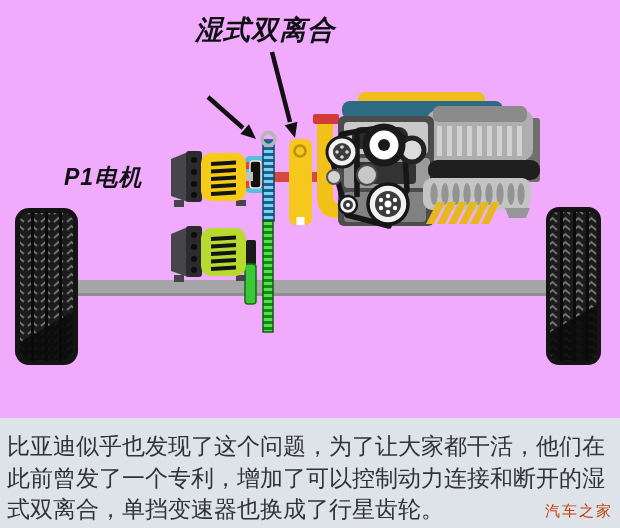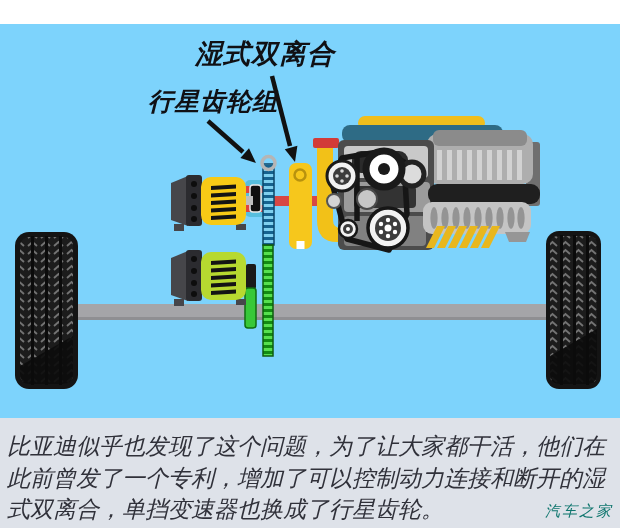--- a/index.html
+++ b/index.html
@@ -1,32 +1,32 @@
 <!DOCTYPE html>
 <html><head>
 <meta charset="utf-8">
 <style>
   html,body{margin:0;padding:0;background:#fff;}
   body{width:620px;height:528px;overflow:hidden;position:relative;
        font-family:"Liberation Sans","DejaVu Sans",sans-serif;}
-  .stage{position:absolute;left:0;top:0;width:620px;height:418px;background:#7dd3fc;margin-top:24px;}
+  .stage{position:absolute;left:0;top:0;width:620px;height:418px;background:#f0abfc;}
   .stage svg{position:absolute;left:0;top:0;}
   .lbl{position:absolute;font-style:italic;font-weight:800;color:#101014;
        white-space:nowrap;letter-spacing:1px;line-height:1;}
   #lbl-clutch{left:195px;top:17px;font-size:27px;}
   #lbl-planet{left:148px;top:65px;font-size:25px;}
   #lbl-engine{left:385px;top:67px;font-size:26px;}
   #lbl-p1{left:64px;top:166px;font-size:23px;}
   #lbl-p3{left:78px;top:238px;font-size:24px;}
   .caption{position:absolute;left:0;top:418px;width:620px;height:110px;
-           background:#dee2e9;box-sizing:border-box;padding:13px 8px 0 7px;font-style:italic;}
+           background:#dee2e9;box-sizing:border-box;padding:13px 8px 0 7px;}
   .caption p{margin:0;font-size:23px;line-height:31.5px;color:#30313a;
              font-weight:500;letter-spacing:0;word-break:break-all;}
   .watermark{position:absolute;right:7px;bottom:7px;font-size:15px;
-             color:#0f766e;letter-spacing:2px;font-weight:500;}
+             color:#c2410c;letter-spacing:2px;font-weight:500;}
 </style>
 </head>
 <body>
 
 <div class="stage">
 <svg width="620" height="418" viewBox="0 0 620 418">
   <defs>
     <pattern id="treadP" patternUnits="userSpaceOnUse" width="13" height="8">
       <rect width="13" height="8" fill="#1c1c1c"></rect>
       <path d="M2,6 L6.5,2 L11,6" stroke="#737373" stroke-width="1.8" fill="none"></path>
@@ -224,19 +224,19 @@
 
   <g stroke="#111" stroke-width="4.5" fill="#111">
     <line x1="272" y1="52" x2="290" y2="122"></line>
     <polygon points="295,138 284.8,125.2 297.4,121.8" stroke="none"></polygon>
     <line x1="208" y1="97" x2="243" y2="128"></line>
     <polygon points="256,139 240.4,134 249,124.2" stroke="none"></polygon>
   </g>
 </svg>
 
   <div class="lbl" id="lbl-clutch">湿式双离合</div>
-  <div class="lbl" id="lbl-planet">行星齿轮组</div>
+  <div class="lbl" id="lbl-p1">P1电机</div>
 </div>
 
 <div class="caption">
   <p>比亚迪似乎也发现了这个问题，为了让大家都干活，他们在此前曾发了一个专利，增加了可以控制动力连接和断开的湿式双离合，单挡变速器也换成了行星齿轮。</p>
   <span class="watermark">汽车之家</span>
 </div>
 
 </body></html>

